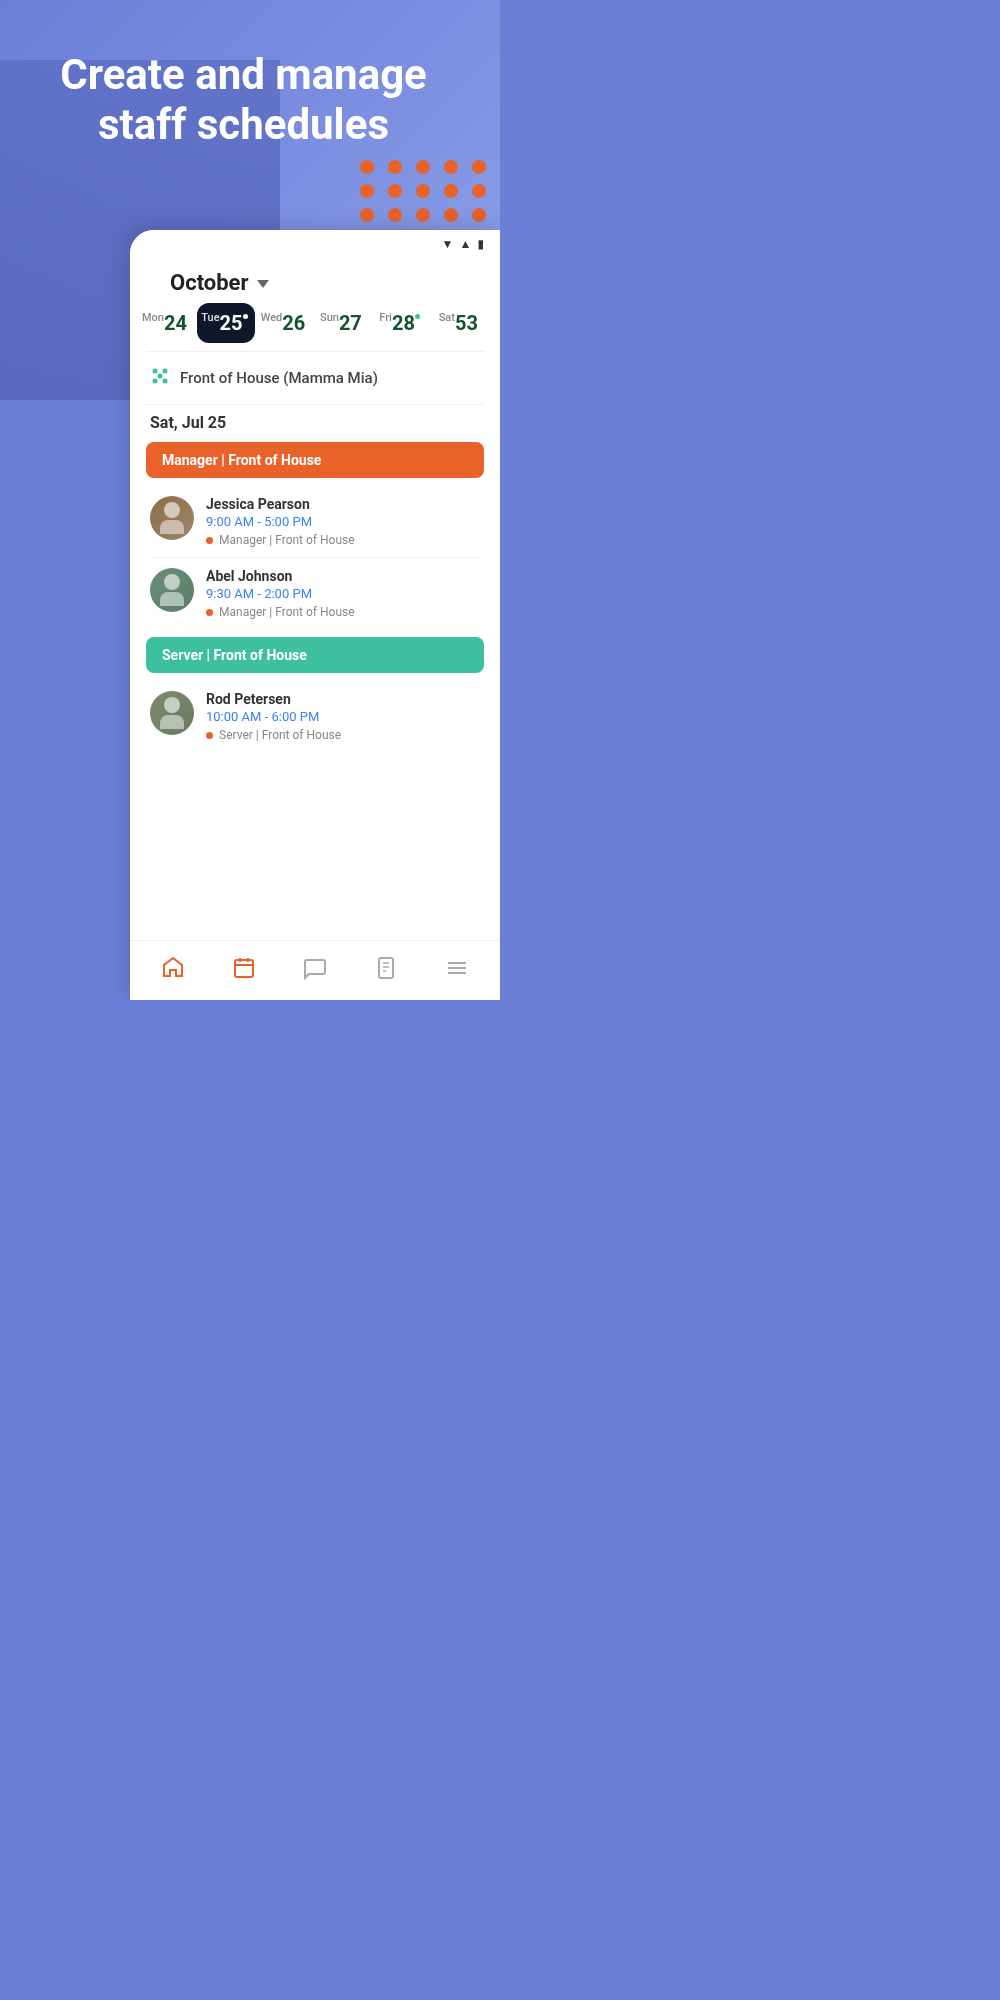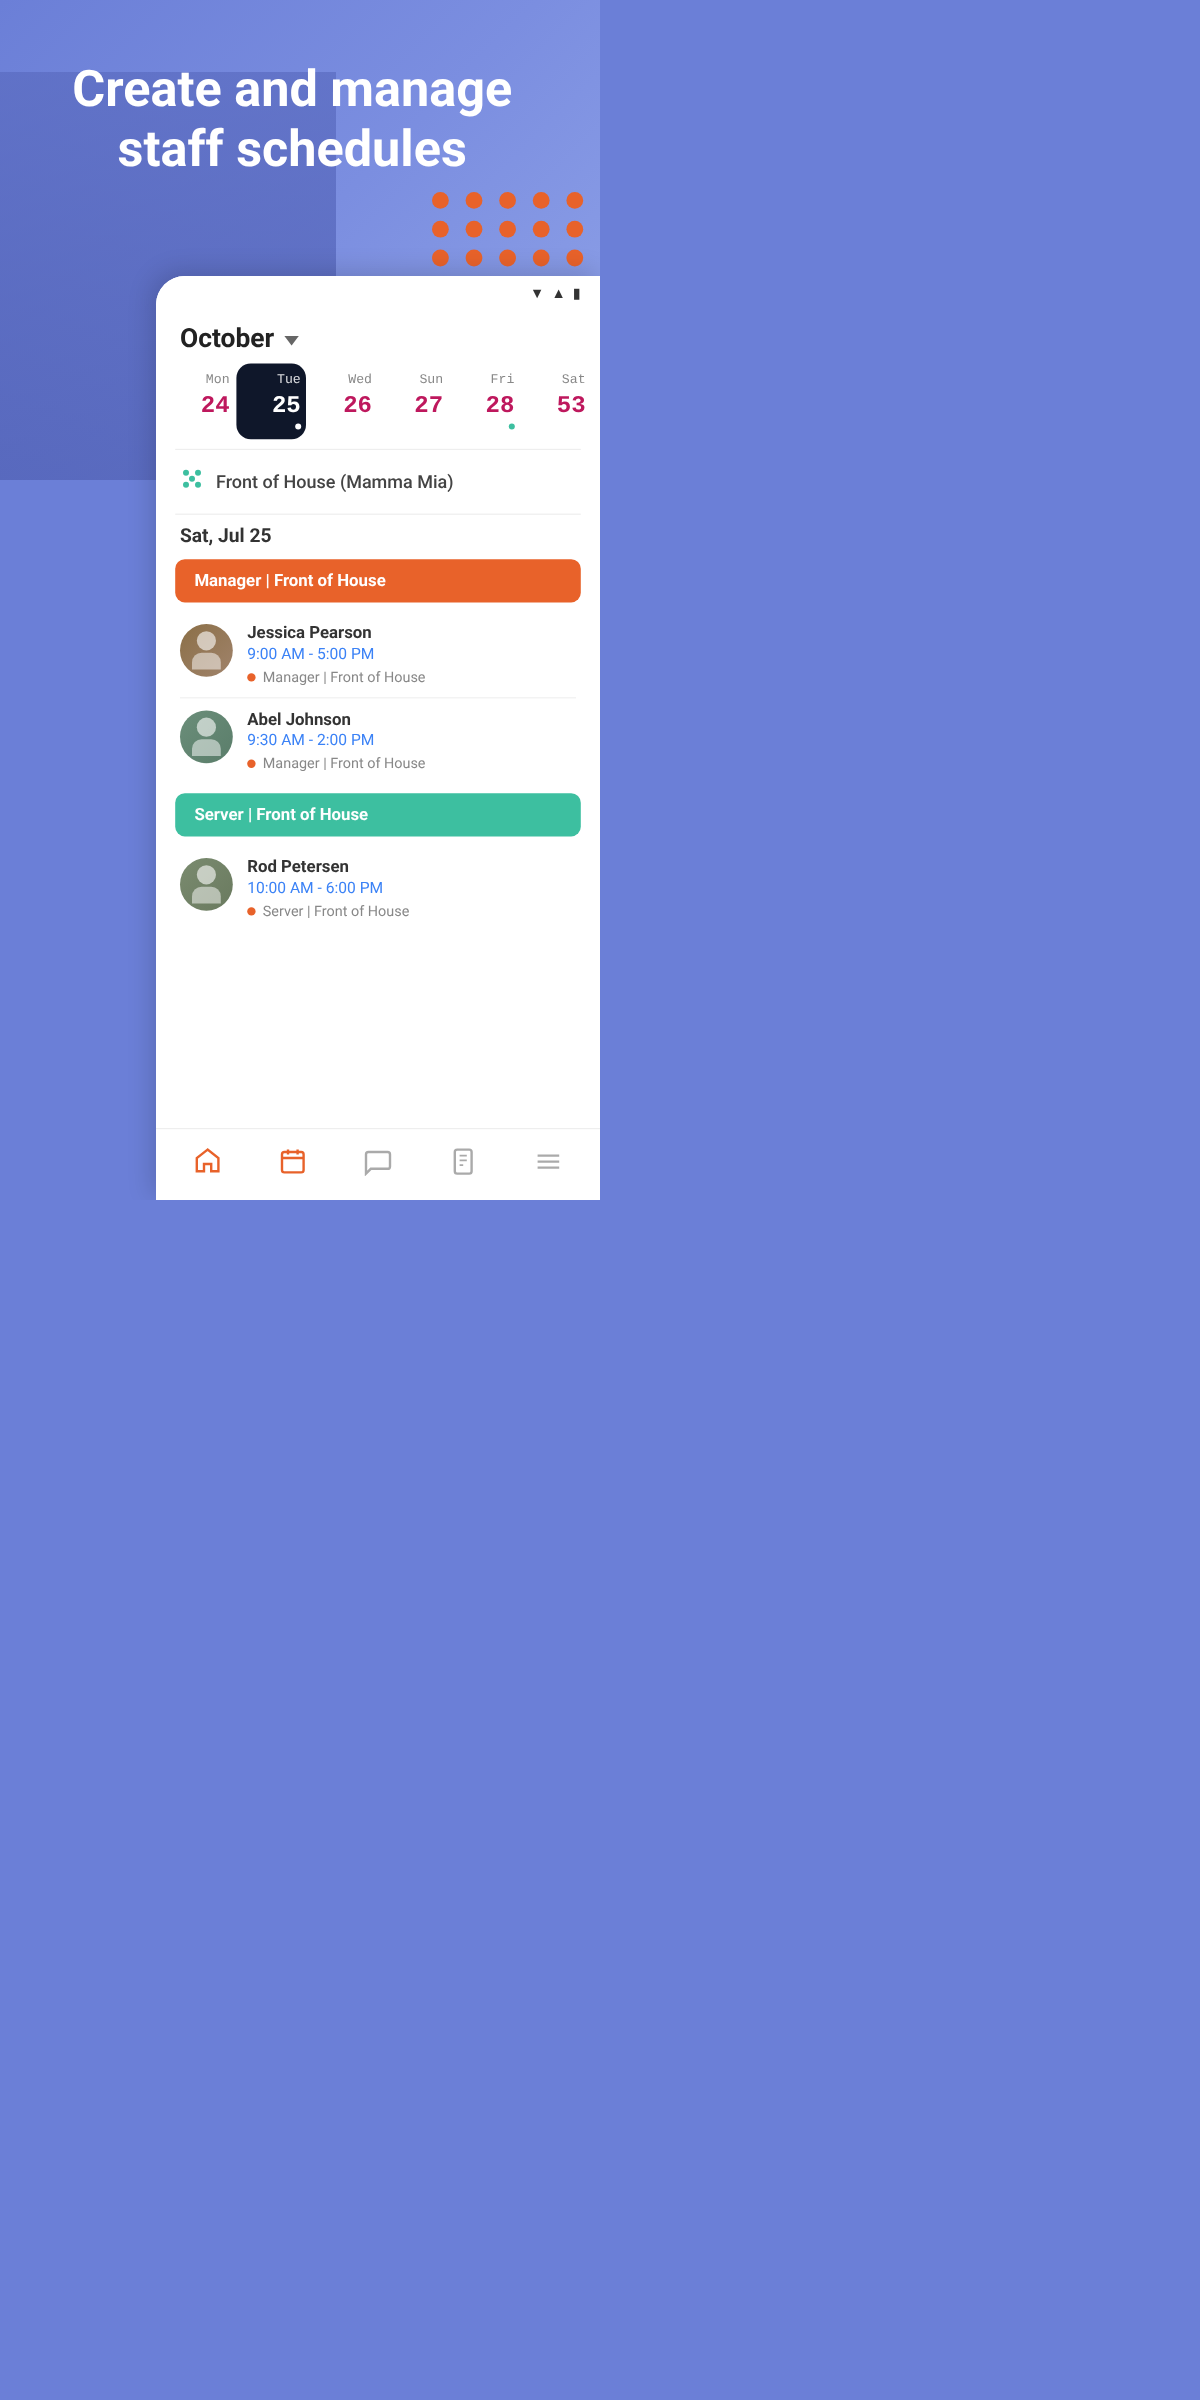--- a/index.html
+++ b/index.html
@@ -90,20 +90,21 @@
       font-size: 12px;
       color: #333;
     }
 
     
     .month-header {
       padding: 12px 20px 8px;
       display: flex;
       align-items: center;
       gap: 8px;
+      margin-left: 20px;
     }
     .month-title {
       font-size: 22px;
       font-weight: 700;
       color: #222;
     }
     .chevron-down {
       width: 0;
       height: 0;
       border-left: 6px solid transparent;
@@ -114,43 +115,41 @@
 
     
     .calendar-week {
       display: flex;
       padding: 0 8px 8px;
       gap: 2px;
     }
     .cal-day {
       flex: 1;
       display: flex;
-      flex-direction: column;
-      align-items: flex-end;
+      align-items: flex-start;
       padding: 8px 4px;
       border-radius: 12px;
       position: relative;
-      font-family: Liberation Mono, monospace;
     }
     .cal-day.active {
       background: #0f172a;
     }
     .cal-day-name {
       font-size: 11px;
       color: #888;
       font-weight: 500;
       margin-bottom: 4px;
     }
     .cal-day.active .cal-day-name {
       color: rgba(255,255,255,0.85);
     }
     .cal-day-num {
       font-size: 20px;
       font-weight: 700;
-      color: #be185d;
+      color: #14532d;
     }
     .cal-day.active .cal-day-num {
       color: white;
     }
     .cal-dot {
       width: 5px;
       height: 5px;
       background: #3dbfa0;
       border-radius: 50%;
       margin-top: 3px;

